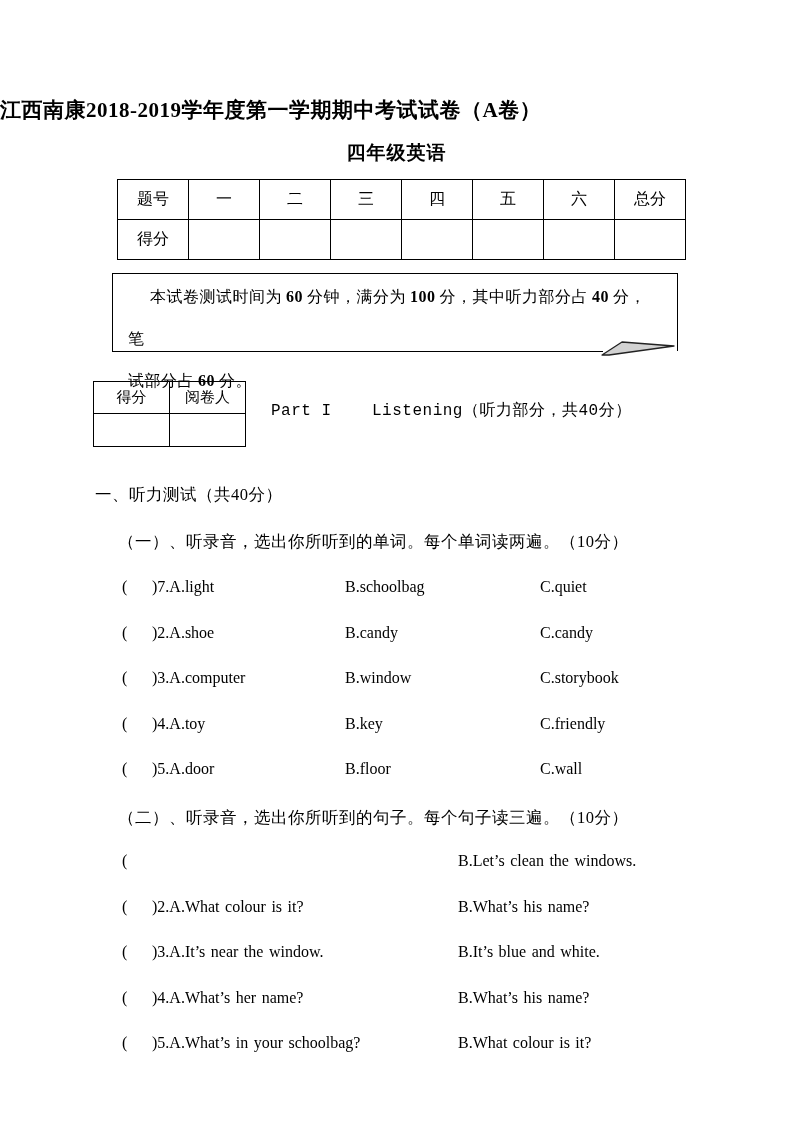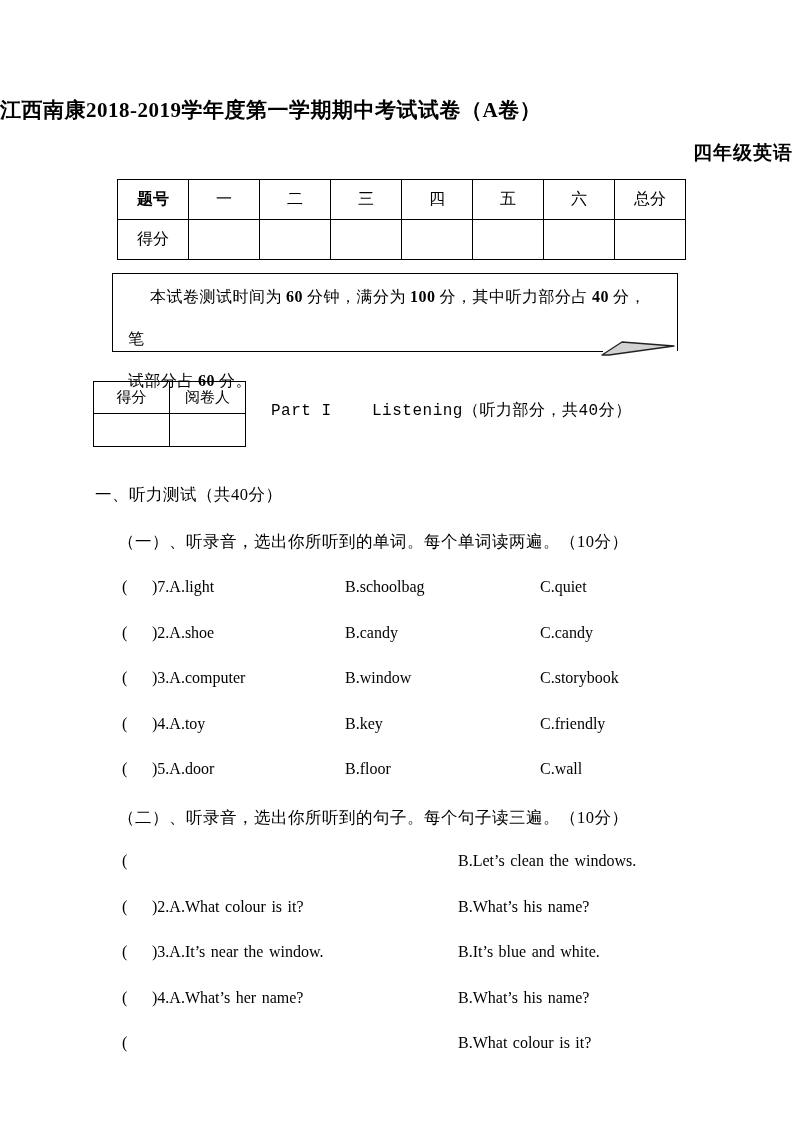--- a/index.html
+++ b/index.html
@@ -12,30 +12,30 @@
     position: relative;
     overflow: hidden;
   }
   .title {
     position: absolute; top: 96px; left: 0; width: 100%;
     font-size: 21px; font-weight: bold;
     letter-spacing: 0.5px;
   }
   .subtitle {
     position: absolute; top: 140px; left: 0; width: 100%;
-    text-align: right; font-size: 19px; font-weight: bold;
+    text-align: center; font-size: 19px; font-weight: bold;
     letter-spacing: 1px;
   }
   table.score { position: absolute; left: 117px; top: 179px; border-collapse: collapse; }
   table.score td {
     border: 1.6px solid #000; width: 71px; height: 40px;
     text-align: center; vertical-align: middle; font-size: 16px;
     padding: 0;
   }
-  table.score td.hd { font-weight: bold; }
+  table.score td.hd { font-weight: normal; }
   .notice {
     position: absolute; left: 112px; top: 273px; width: 566px; height: 79px;
     border-top: 1.6px solid #000; border-left: 1.6px solid #000;
     font-size: 16px;
   }
   .notice .rb { position: absolute; top: 0; right: 0; width: 0; height: 77px; border-right: 1.6px solid #000; }
   .notice .bb { position: absolute; left: 0; bottom: 0; height: 0; width: 490px; border-bottom: 1.6px solid #000; }
   .notice p {
     margin: 0; padding: 2px 16px 0 15px; text-indent: 22px;
     line-height: 42px; letter-spacing: 0.5px;
@@ -172,14 +172,15 @@
   <span class="a">)3.A.It’s near the window.</span>
   <span class="b">B.It’s blue and white.</span>
 </div>
 <div class="row srow" style="top:989px">
   <span class="p">(</span>
   <span class="a">)4.A.What’s her name?</span>
   <span class="b">B.What’s his name?</span>
 </div>
 <div class="row srow" style="top:1034px">
   <span class="p">(</span>
+  <span class="a">)5.A.What’s in your schoolbag?</span>
   <span class="b">B.What colour is it?</span>
 </div>
 
 </body></html>

